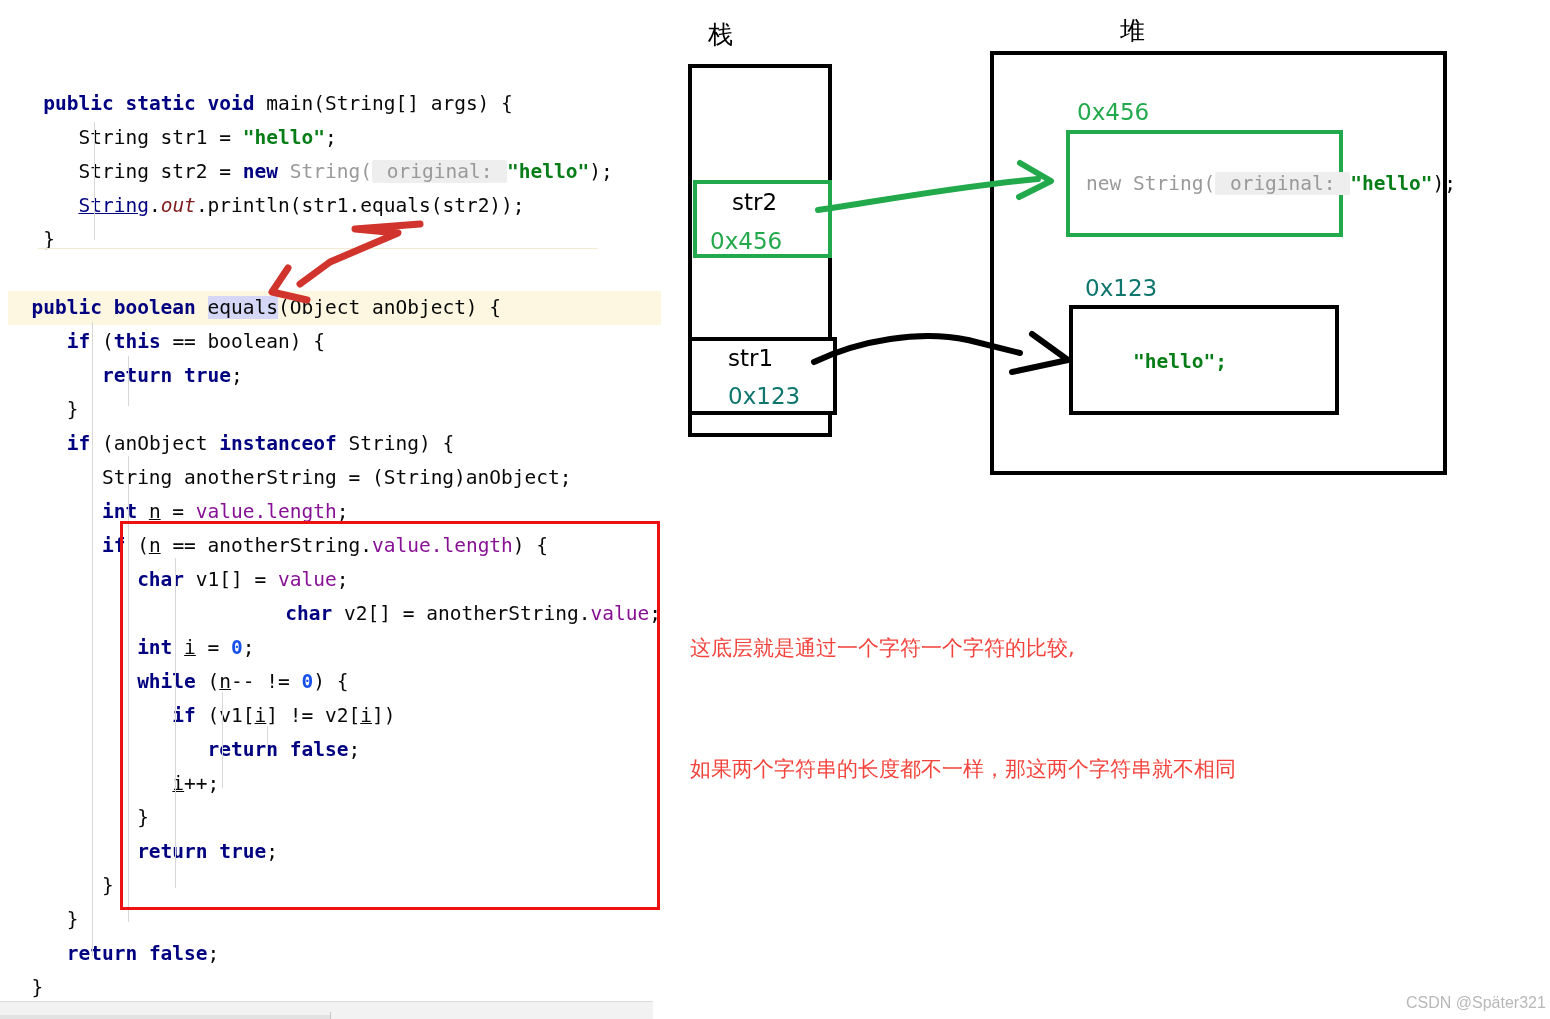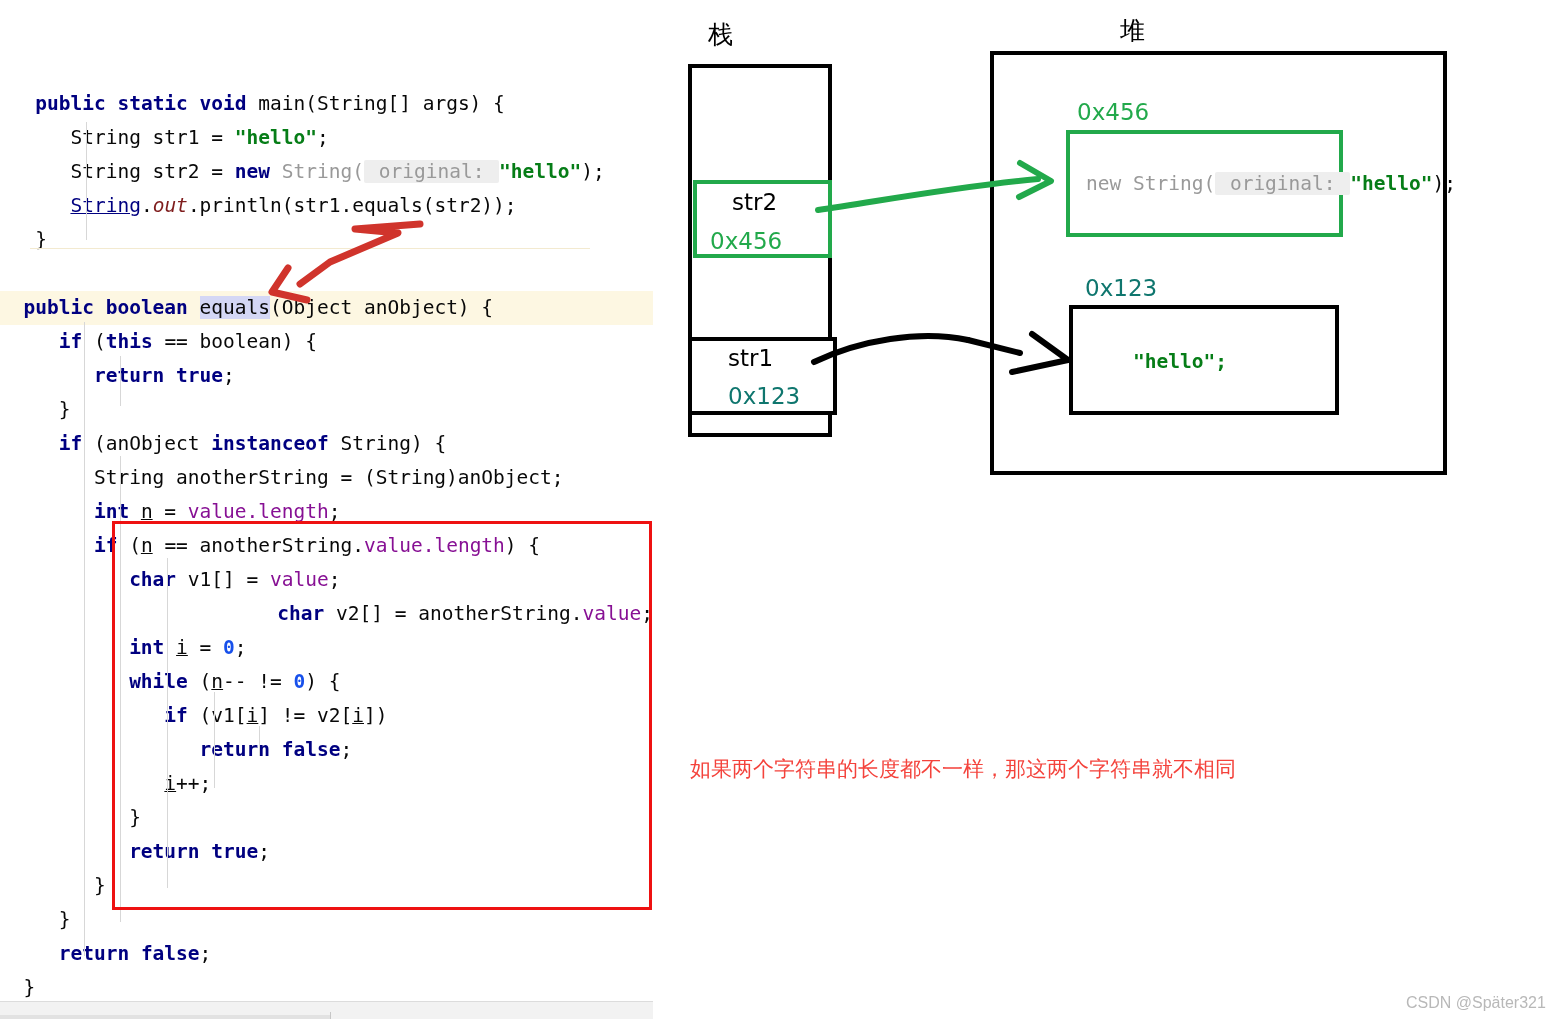--- a/index.html
+++ b/index.html
@@ -14,21 +14,21 @@
     position: relative;
     width: 1550px;
     height: 1019px;
     overflow: hidden;
     background: #ffffff;
   }
 
   
   #editor-pane {
     position: absolute;
-    left: 0; top: 0;
+    left: 8px; top: 0;
     width: 653px;
     height: 1001px;
     background: #ffffff;
     overflow: hidden;
   }
   .code-line {
     position: absolute;
     left: 0;
     width: 653px;
     height: 34px;
@@ -248,17 +248,18 @@
       <path d="M 968 340 L 1020 353" stroke="#000000" stroke-width="6" fill="none" stroke-linecap="round"></path>
       <path d="M 1032 334 L 1068 360 L 1012 372" stroke="#000000" stroke-width="6" fill="none" stroke-linecap="round" stroke-linejoin="round"></path>
     </g>
 
     <g>
       <path d="M 420 224 L 355 229 L 398 233 L 330 262 L 300 284" stroke="#d0342c" stroke-width="7" fill="none" stroke-linecap="round" stroke-linejoin="round"></path>
       <path d="M 288 268 L 272 292 L 307 300" stroke="#d0342c" stroke-width="7" fill="none" stroke-linecap="round" stroke-linejoin="round"></path>
     </g>
   </svg>
 
+  <div class="note-red" style="left:690px; top:634px;">这底层就是通过一个字符一个字符的比较,</div>
   <div class="note-red" style="left:690px; top:755px;">如果两个字符串的长度都不一样，那这两个字符串就不相同</div>
 
   <div id="watermark" style="left:1406px; top:994px;">CSDN @Später321</div>
 
 </div>
 
 </body></html>

